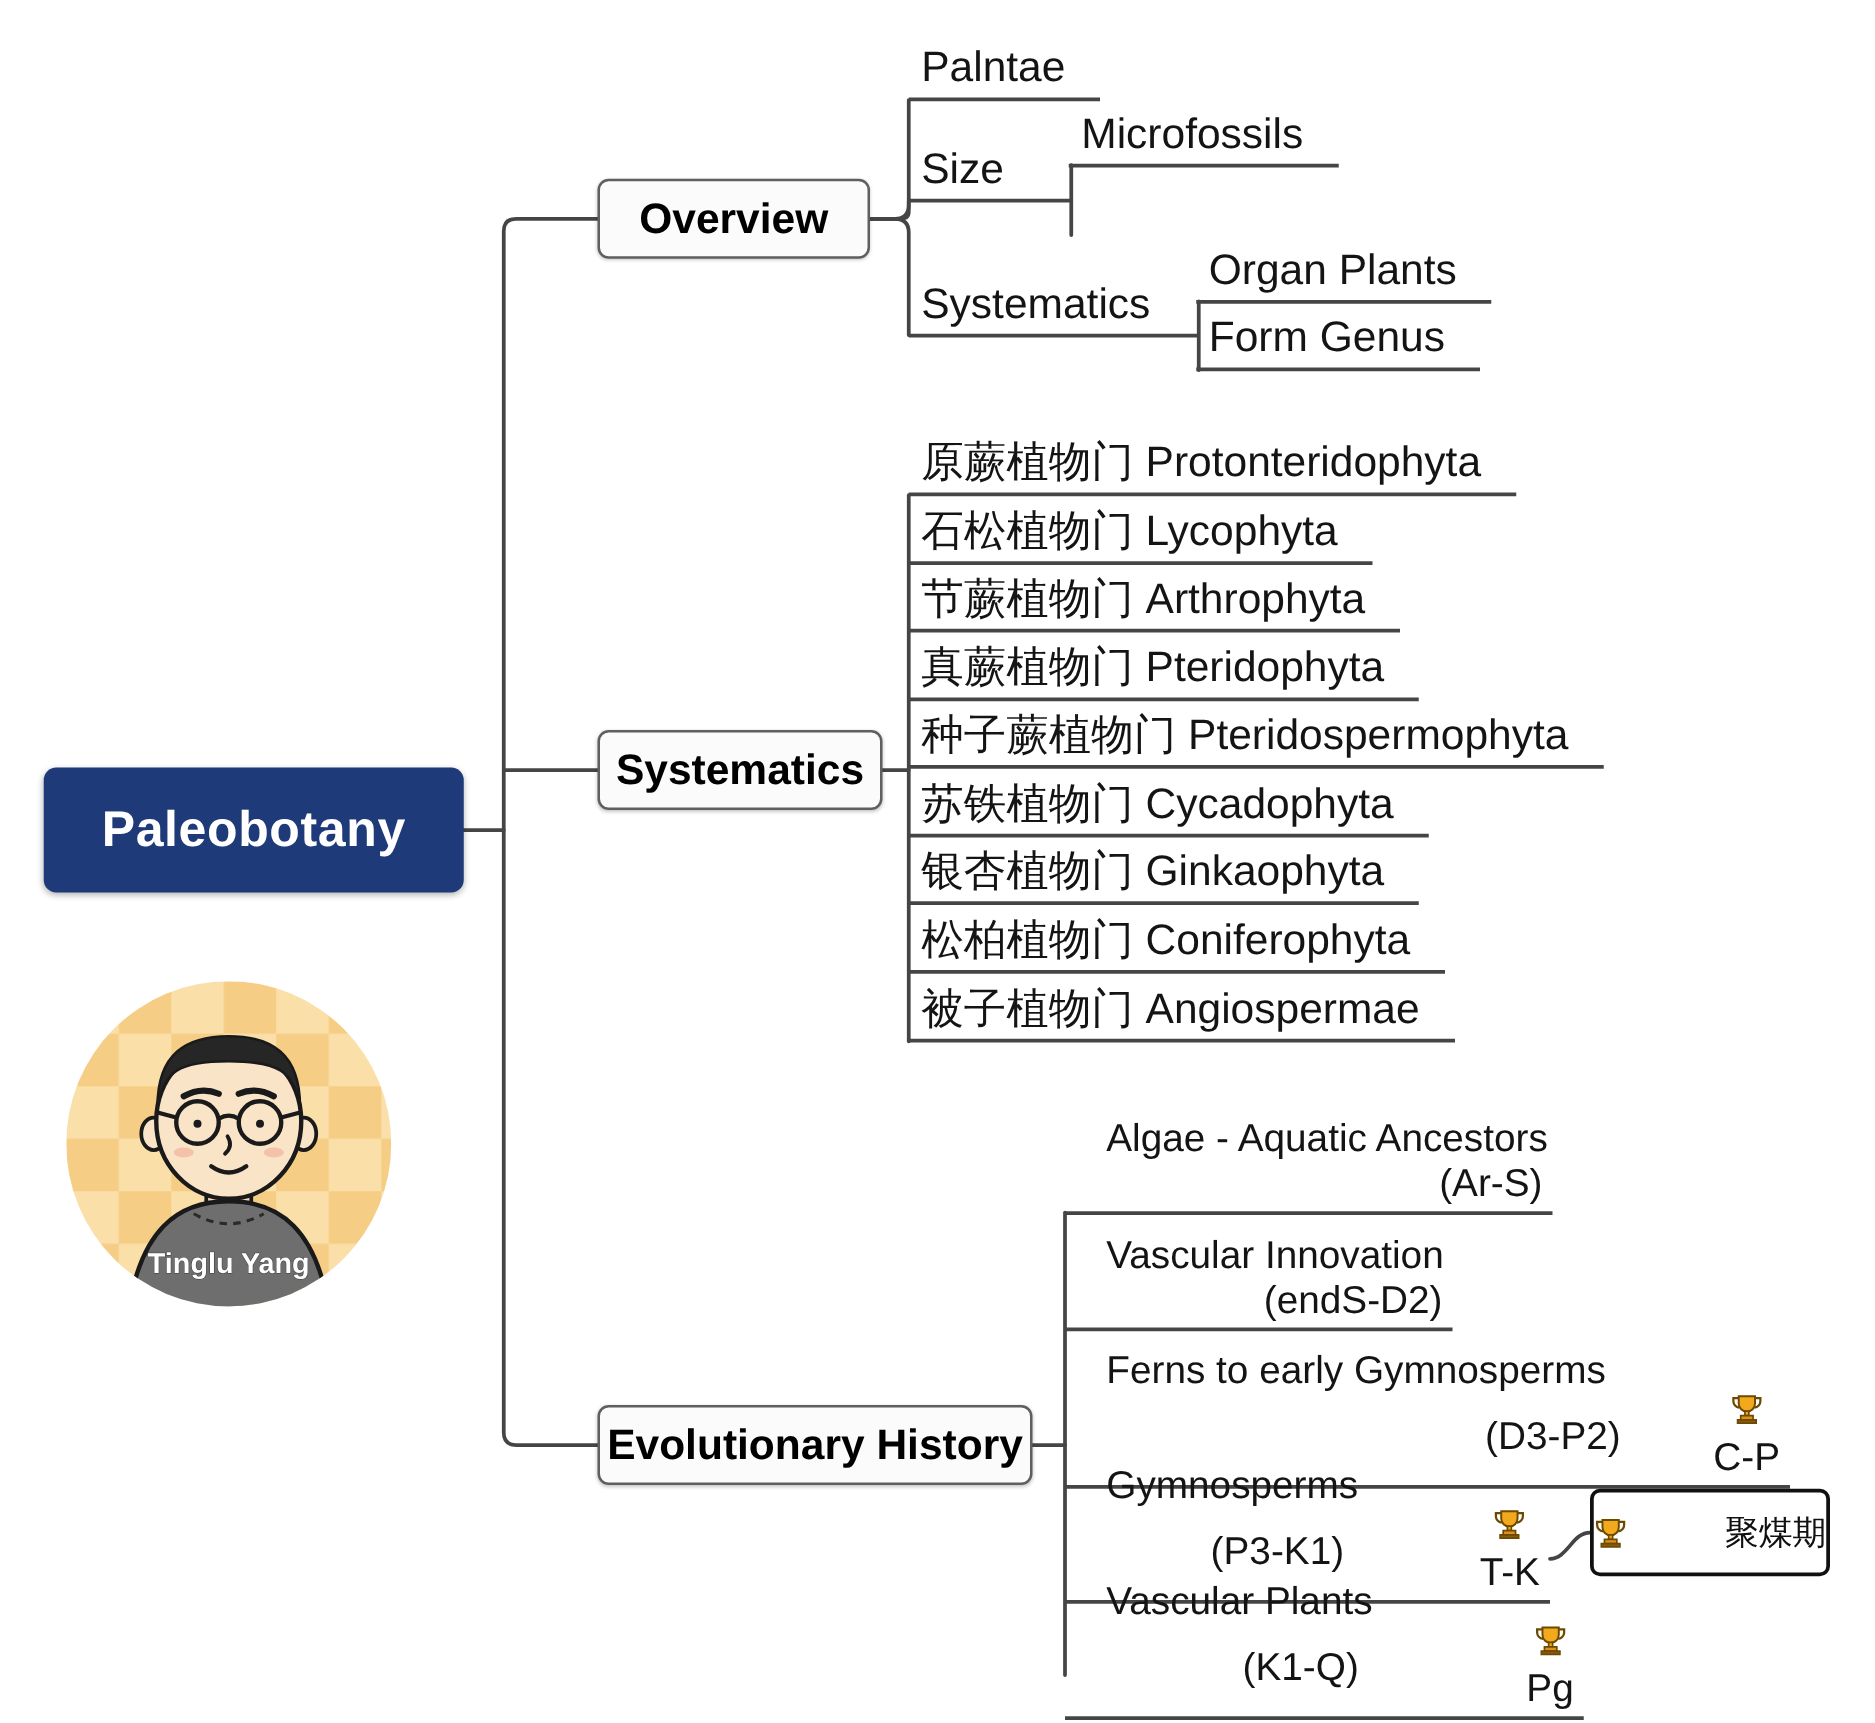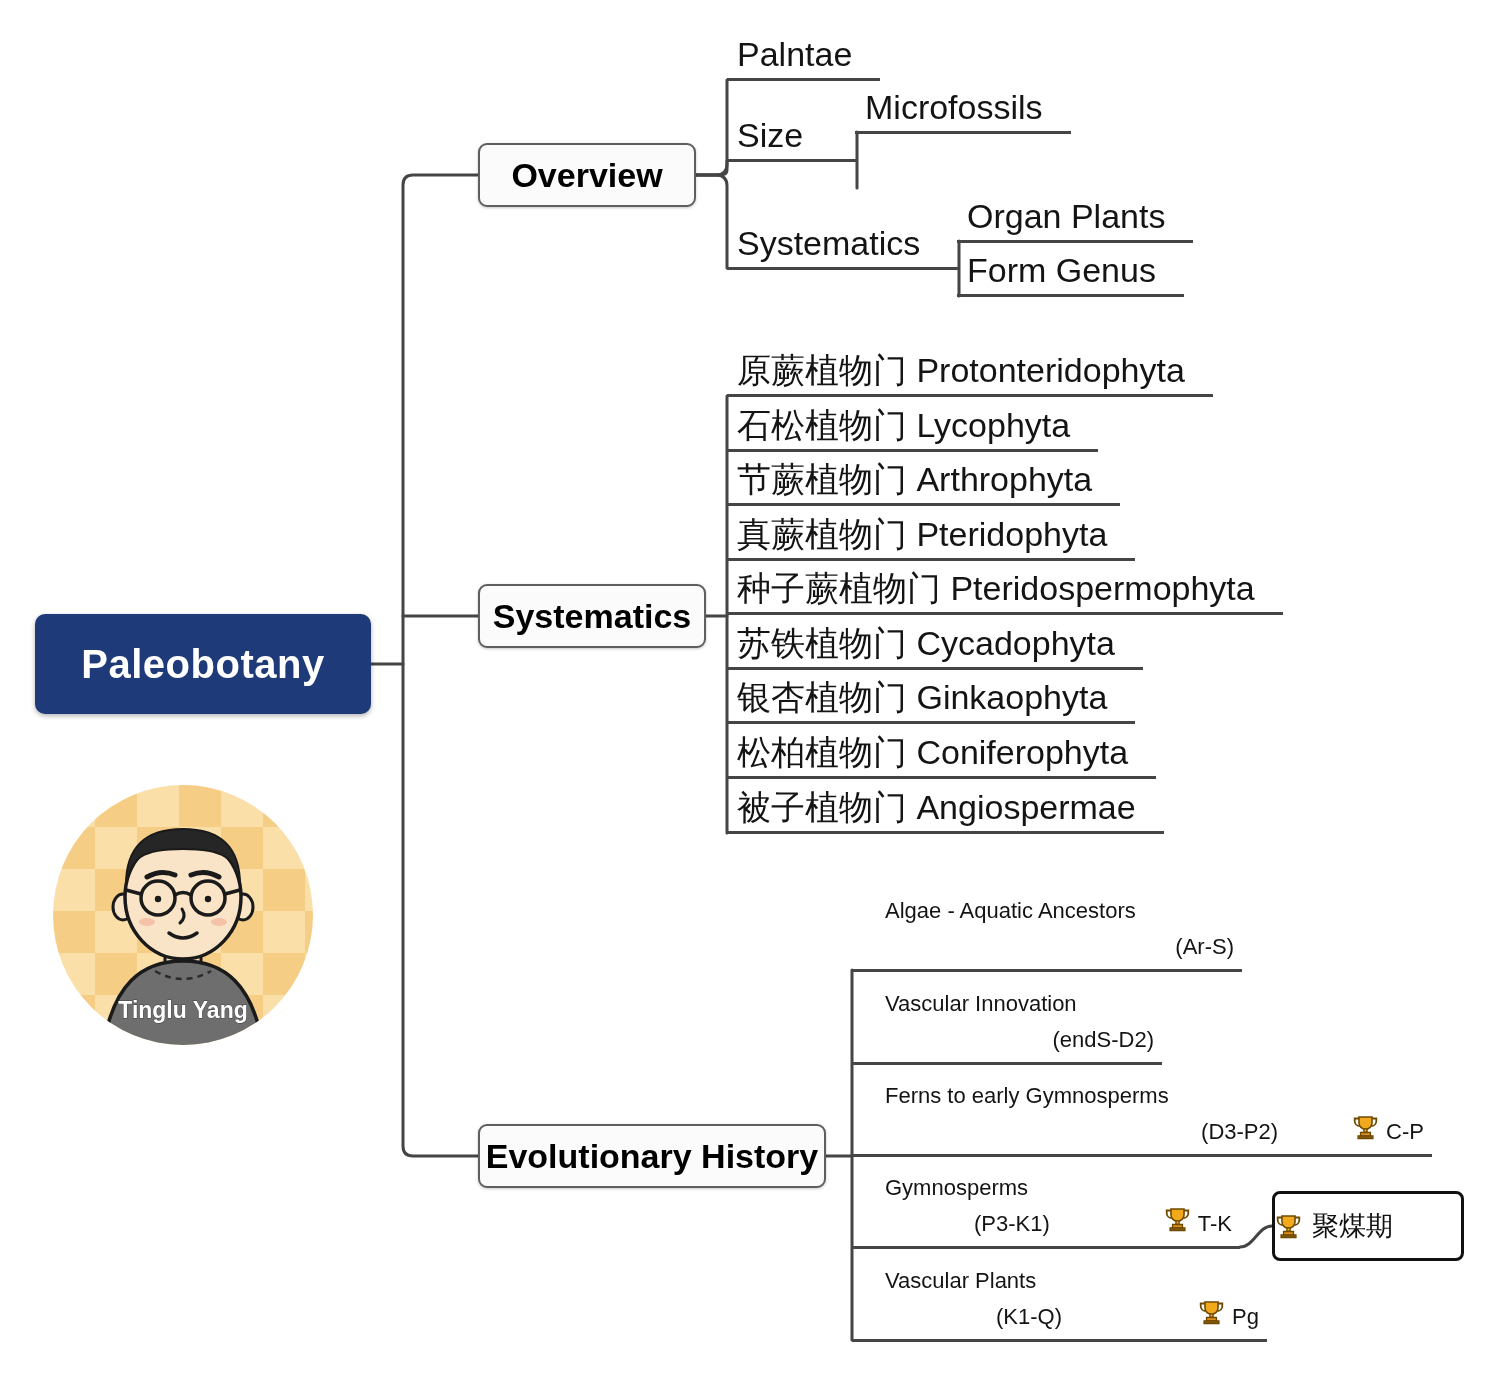--- a/index.html
+++ b/index.html
@@ -23,28 +23,28 @@
     background: #fbfbfb; border: 2.5px solid #5f5f5f; border-radius: 9px;
     font-weight: bold; font-size: 34px; color: #000000;
     box-shadow: 0 1px 3px rgba(0,0,0,.22);
   }
   .leaf {
     font-size: 34px; line-height: 36px; white-space: nowrap;
     padding: 0 28px 6px 10px;
     border-bottom: 3px solid #454545;
   }
   .stage {
-    font-size: 22px; line-height: 36px; white-space: nowrap;
+    font-size: 31px; line-height: 36px; white-space: nowrap;
     padding-bottom: 4px; border-bottom: 3px solid #454545;
   }
   .stage .title { padding-left: 33px; }
   .stage .sub { display: flex; align-items: center; padding: 0 8px; }
-  .marker { display: inline-flex; gap: 7px; }
+  .marker { display: inline-flex; align-items: center; gap: 7px; flex-direction: column; }
   .callout {
-    display: flex; align-items: center; justify-content: flex-start; gap: 10px;
+    display: flex; align-items: center; justify-content: space-between; gap: 10px;
     background: #ffffff; border: 3px solid #111111; border-radius: 8px;
     font-size: 27px; color: #111;
   }
   .trophy-icon { flex: 0 0 auto; }
   .avatar-wrap { position: absolute; z-index: 1; }
 </style>
 </head>
 <body>
 
 <div class="canvas">

